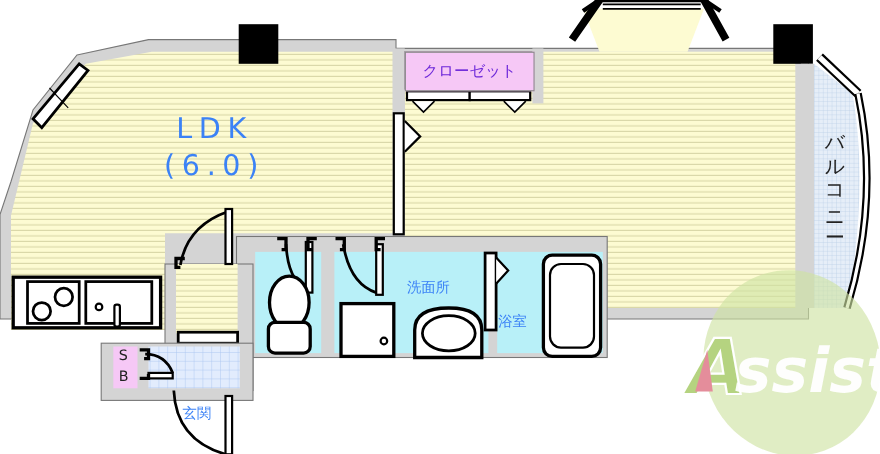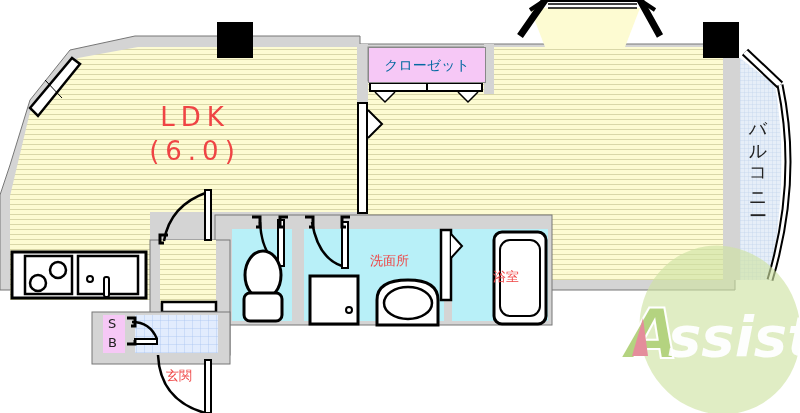--- a/index.html
+++ b/index.html
@@ -1,21 +1,21 @@
 <!DOCTYPE html>
 <html><head>
 <meta charset="utf-8">
 <style>
   html,body{margin:0;padding:0;background:#fff;}
   body{width:800px;height:413px;position:relative;overflow:hidden;font-family:"DejaVu Sans",sans-serif;}
   .plan{position:absolute;left:0;top:0;width:800px;height:413px;}
-  .label{position:absolute;color:#ef4444;text-align:center;white-space:nowrap;}
+  .label{position:absolute;color:#3b82f6;text-align:center;white-space:nowrap;}
   .big{font-size:26px;letter-spacing:6px;line-height:34px;}
   .mid{font-size:13px;text-align:center;}
-  .closet-label{position:absolute;left:368px;top:47px;width:116px;height:34px;background:#f6c8f6;border:1px solid #888;font-size:14px;line-height:34px;text-align:center;color:#0369a1;}
+  .closet-label{position:absolute;left:368px;top:47px;width:116px;height:34px;background:#f6c8f6;border:1px solid #888;font-size:14px;line-height:34px;text-align:center;color:#6d28d9;}
   .vert{writing-mode:vertical-rl;font-size:18px;letter-spacing:4px;}
   .sb{position:absolute;font-size:13px;color:#222;}
 </style>
 </head>
 <body>
 
 <svg class="plan" viewBox="0 0 800 413" xmlns="http://www.w3.org/2000/svg">
   <defs>
     <pattern id="floorLines" width="6" height="5" patternUnits="userSpaceOnUse">
       <rect width="6" height="5" fill="#fdfbd2"></rect>
@@ -140,18 +140,18 @@
 
 <div class="label big" style="left:535px;top:100px;width:110px;">
 </div>
 
 <div class="closet-label">クローゼット</div>
 
 <div class="label vert" style="left:746px;top:108px;color:#222;">バルコニー</div>
 
 <div class="label mid" style="left:370px;top:252px;">洗面所</div>
 
-<div class="label mid" style="left:453px;top:268px;margin-left:40px;">浴室</div>
+<div class="label mid" style="left:453px;top:283px;">浴室</div>
 
 <div class="label mid" style="left:166px;top:323px;margin-top:44px;">玄関</div>
 
 <div class="sb" style="left:108px;top:316px;">S</div>
 <div class="sb" style="left:108px;top:335px;">B</div>
 
 </body></html>

